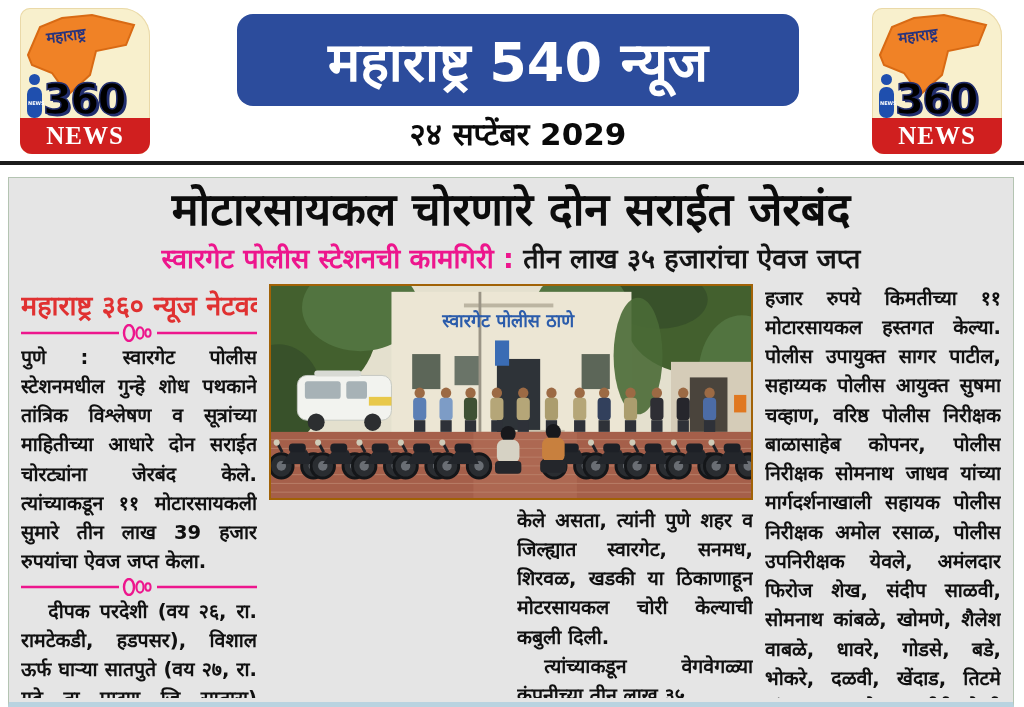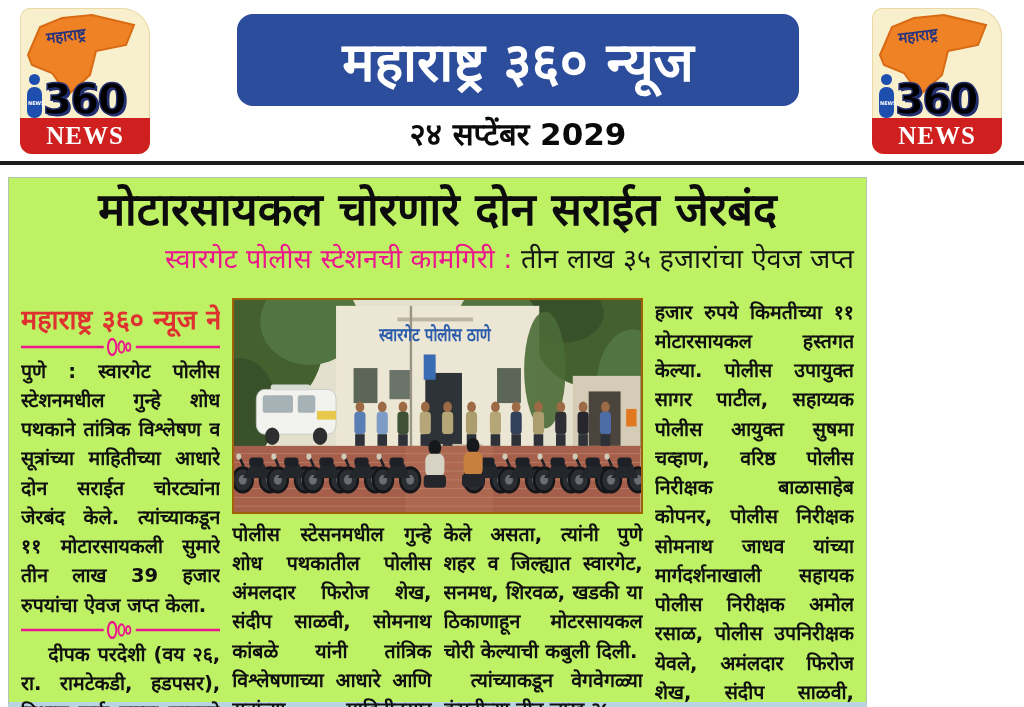--- a/index.html
+++ b/index.html
@@ -30,26 +30,26 @@
 
   
   .masthead{position:absolute;left:237px;top:14px;width:562px;height:92px;background:#2c4c9c;
             border-radius:16px;display:flex;align-items:center;justify-content:center;
             color:#ffffff;font-size:54px;font-weight:800;white-space:nowrap;}
   .date-line{position:absolute;left:237px;top:112px;width:562px;text-align:center;
              font-size:31px;font-weight:700;color:#0a0a0a;}
   .header-rule{position:absolute;left:0;top:161px;width:1024px;height:4px;background:#1c1c1c;}
 
   
-  .article-box{position:absolute;left:8px;top:177px;width:859px;bottom:0;background:#bef264;
+  .article-box{position:absolute;left:8px;top:177px;width:1006px;bottom:0;background:#e5e5e5;
                border:1px solid #b4c4b2;border-bottom:5px solid #b9d3e0;box-sizing:border-box;
                padding:6px 12px 2px;}
   .headline{text-align:center;font-size:45px;font-weight:900;color:#0c0c0c;line-height:1.06;
             margin:2px 0 5px;white-space:nowrap;}
-  .subhead{text-align:right;font-size:27px;font-weight:400;margin:0 0 22px;white-space:nowrap;}
+  .subhead{text-align:center;font-size:27px;font-weight:700;margin:0 0 8px;white-space:nowrap;}
   .subhead .hl{color:#ed168d;}
   .subhead .rest{color:#141414;}
 
   .columns{display:grid;grid-template-columns:repeat(4,1fr);column-gap:12px;row-gap:6px;
            grid-template-rows:216px auto;height:414px;overflow:hidden;}
   .col1{grid-column:1;grid-row:1/3;overflow:hidden;}
   .photo-wrap{grid-column:2/4;grid-row:1;border:2px solid #a16207;overflow:hidden;background:#cfd4c4;}
   .photo-wrap svg{display:block;width:100%;height:100%;}
   .col2{grid-column:2;grid-row:2;overflow:hidden;}
   .col3{grid-column:3;grid-row:2;overflow:hidden;}
@@ -94,21 +94,21 @@
           <span class="mic-dot"></span>
             <span class="mic-body"></span>
           <span class="mic-label">NEWS</span>
         </span>
         <span class="n360">360</span>
       </div>
     </div>
     <div class="logo-band">NEWS</div>
   </div>
 
-  <div class="masthead">महाराष्ट्र ३६० न्यूज</div>
+  <div class="masthead">महाराष्ट्र 540 न्यूज</div>
   <div class="date-line">२४ सप्टेंबर 2029</div>
   <div class="header-rule"></div>
 
   <div class="article-box">
     <div class="headline">मोटारसायकल चोरणारे दोन सराईत जेरबंद</div>
     <div class="subhead">
       <span class="hl">स्वारगेट पोलीस स्टेशनची कामगिरी : </span><span class="rest">तीन लाख ३५ हजारांचा ऐवज जप्त</span>
     </div>
 
     <div class="columns">
@@ -230,23 +230,20 @@
             <rect x="238" y="180" width="28" height="13" rx="4" fill="#24262b"></rect>
           </g>
           <g>
             <circle cx="300" cy="150" r="8" fill="#17181c"></circle>
             <rect x="288" y="156" width="24" height="25" rx="7" fill="#c8803e"></rect>
             <rect x="286" y="179" width="28" height="13" rx="4" fill="#24262b"></rect>
           </g>
         </svg>
       </div>
 
-      <div class="col2">
-        <p class="body-text">पोलीस स्टेसनमधील गुन्हे शोध पथकातील पोलीस अंमलदार फिरोज शेख, संदीप साळवी, सोमनाथ कांबळे यांनी तांत्रिक विश्लेषणाच्या आधारे आणि सूत्रांच्या माहितीनुसार चोरट्यांना ताब्यात घेतले. त्यांच्याकडे तपास</p>
-      </div>
 
       <div class="col3">
         <p class="body-text">केले असता, त्यांनी पुणे शहर व जिल्ह्यात स्वारगेट, सनमध, शिरवळ, खडकी या ठिकाणाहून मोटरसायकल चोरी केल्याची कबुली दिली.</p>
         <p class="body-text indent">त्यांच्याकडून वेगवेगळ्या कंपनीच्या तीन लाख ३५</p>
       </div>
 
       <div class="col4">
         <p class="body-text">हजार रुपये किमतीच्या ११ मोटारसायकल हस्तगत केल्या. पोलीस उपायुक्त सागर पाटील, सहाय्यक पोलीस आयुक्त सुषमा चव्हाण, वरिष्ठ पोलीस निरीक्षक बाळासाहेब कोपनर, पोलीस निरीक्षक सोमनाथ जाधव यांच्या मार्गदर्शनाखाली सहायक पोलीस निरीक्षक अमोल रसाळ, पोलीस उपनिरीक्षक येवले, अमंलदार फिरोज शेख, संदीप साळवी, सोमनाथ कांबळे, खोमणे, शैलेश वाबळे, धावरे, गोडसे, बडे, भोकरे, दळवी, खेंदाड, तिटमे यांच्या पथकाने कामगीरी केली आहे.</p>
       </div>
 

